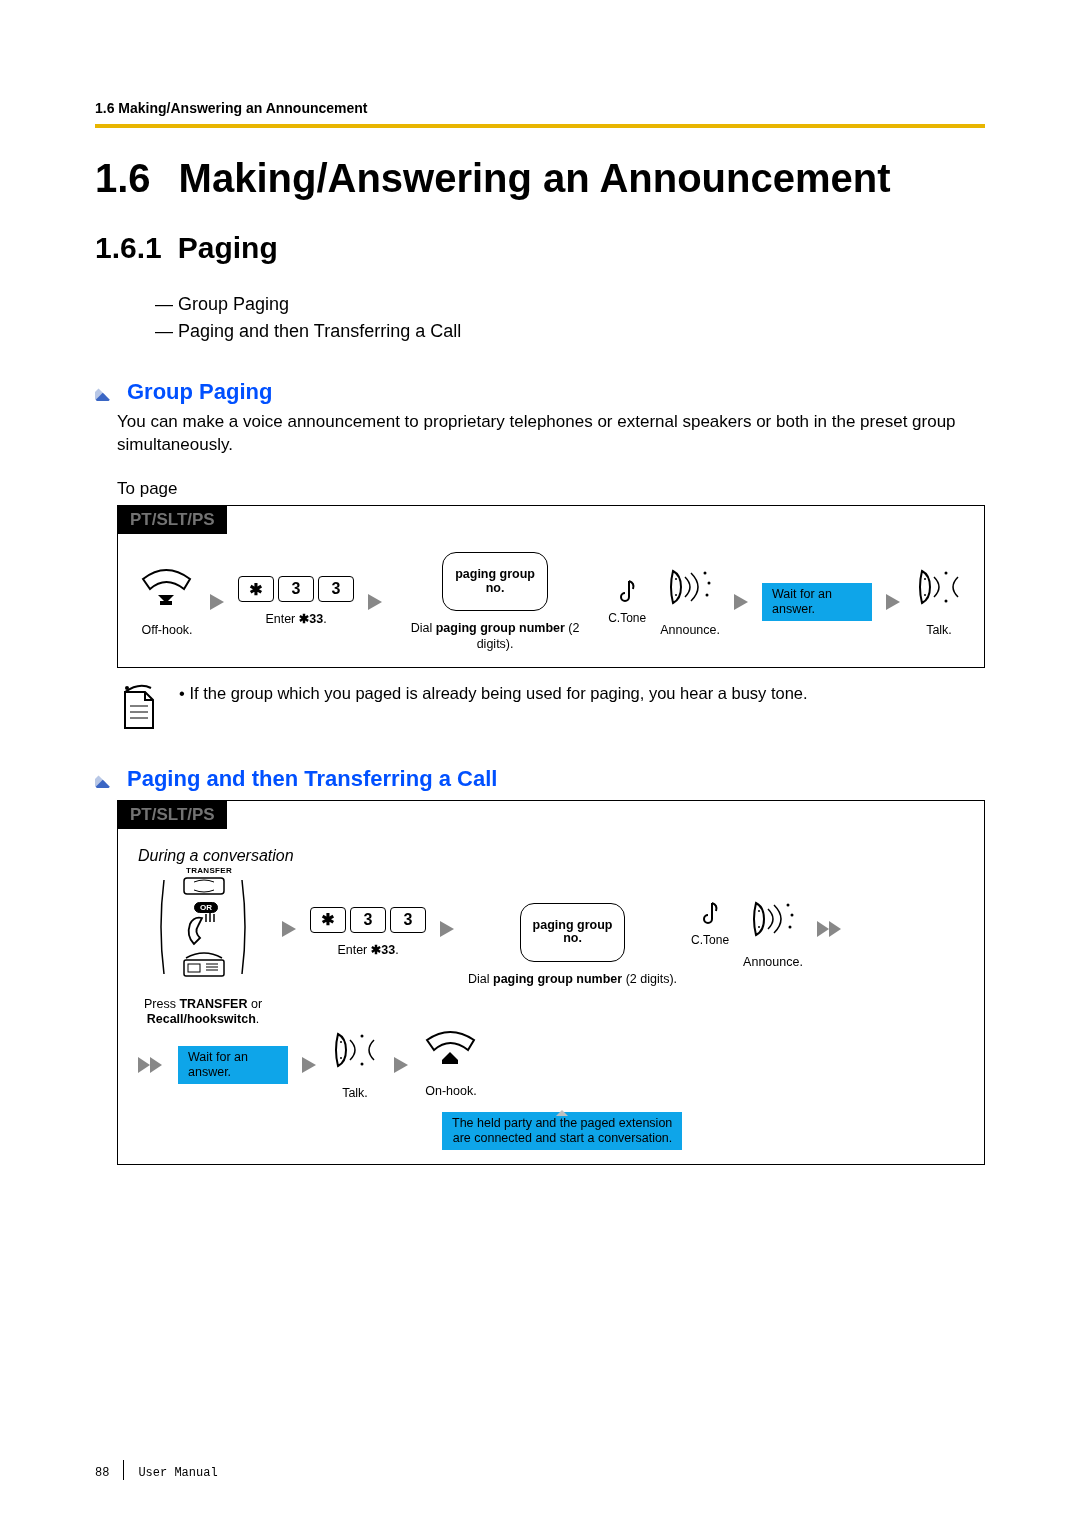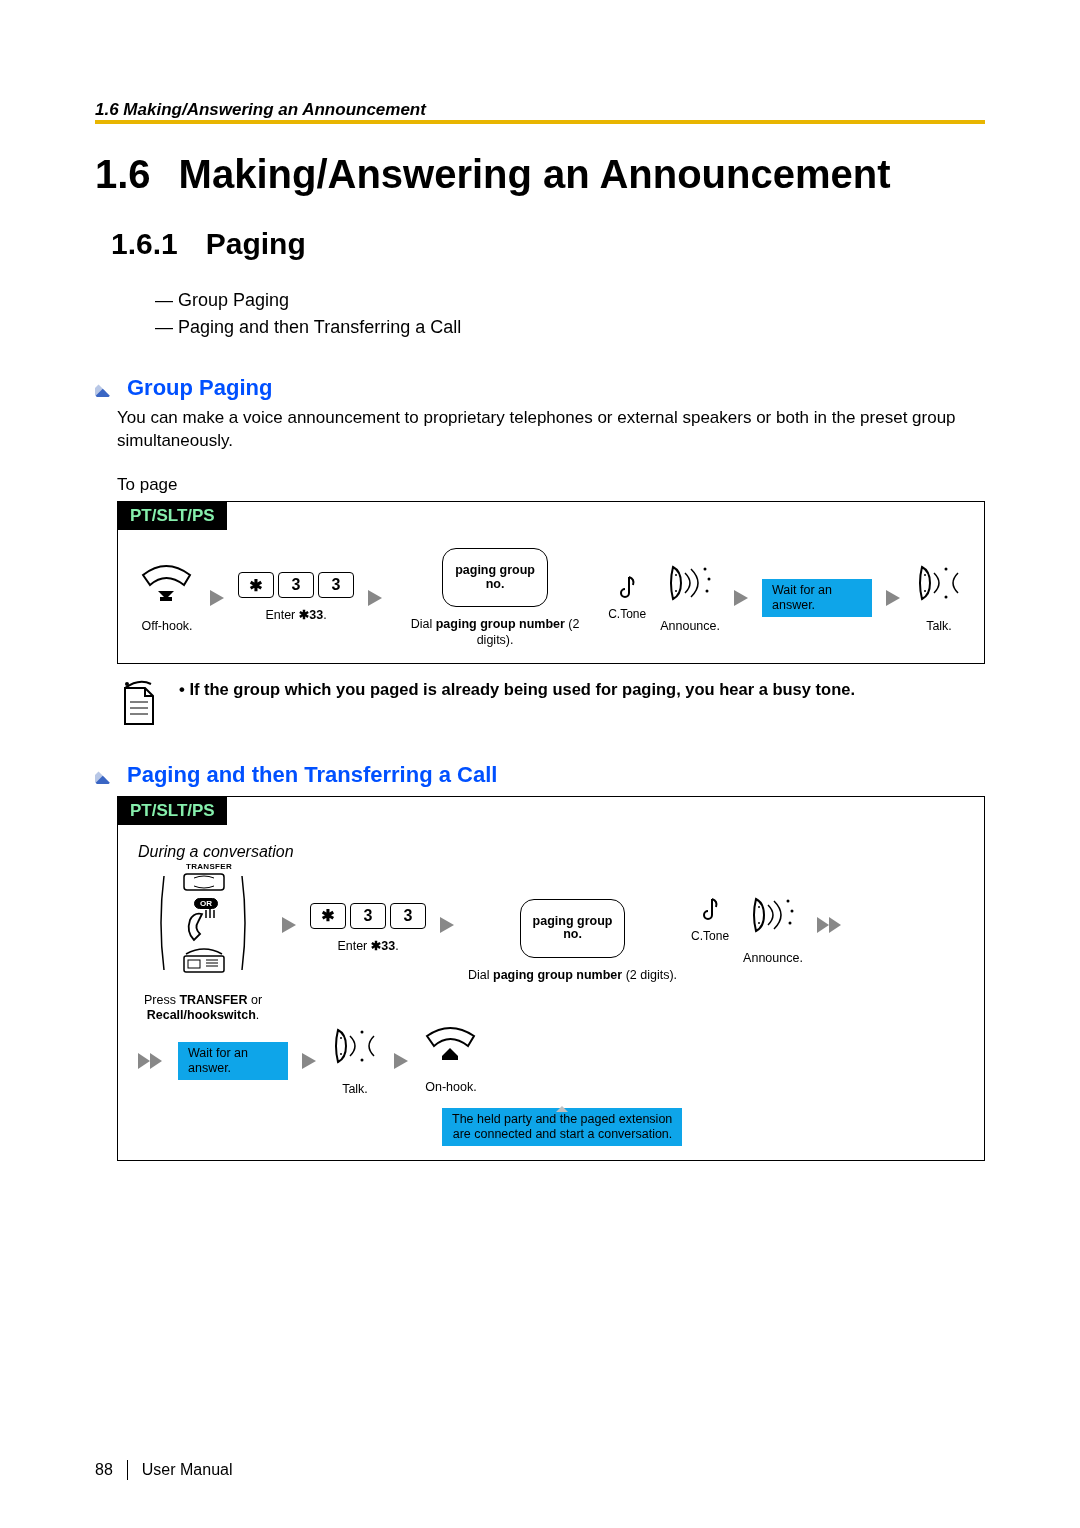--- a/index.html
+++ b/index.html
@@ -10,42 +10,42 @@
     color: #000;
   }
   .page {
     width: 1080px;
     height: 1528px;
     box-sizing: border-box;
     padding: 100px 95px 40px 95px;
     position: relative;
   }
   .running-head {
-    font-size: 17px;
-    font-weight: bold;
-    font-style: italic;
+    font-size: 14px;
+    font-weight: bold;
+    margin-bottom: 8px;
   }
   .gold-rule {
     height: 4px;
     background: #e8b500;
     margin-bottom: 28px;
   }
   .h1 {
     font-size: 40px;
     font-weight: bold;
     display: flex;
     gap: 28px;
     margin: 0 0 30px 0;
   }
   .h2 {
     font-size: 30px;
     font-weight: bold;
     display: flex;
-    gap: 28px;
-    margin: 0 0 26px 16px;
+    gap: 16px;
+    margin: 0 0 26px 0;
   }
   .dashlist {
     margin-left: 60px;
     font-size: 18px;
     line-height: 1.5;
     margin-bottom: 34px;
   }
   .dashlist div::before {
     content: "— ";
   }
@@ -73,21 +73,21 @@
     margin-left: 22px;
     margin-bottom: 6px;
   }
   .proc-box {
     border: 1.5px solid #000;
     margin-left: 22px;
     margin-bottom: 14px;
   }
   .tab {
     background: #000;
-    color: #86efac;
+    color: #737373;
     font-weight: bold;
     font-size: 17px;
     padding: 4px 12px;
     display: inline-block;
   }
   .flow {
     padding: 18px 20px 14px 20px;
   }
   .row {
     display: flex;
@@ -156,39 +156,39 @@
   .note-row {
     display: flex;
     align-items: flex-start;
     gap: 18px;
     margin-left: 22px;
     margin-bottom: 30px;
   }
   .note-text {
     font-size: 16.5px;
     line-height: 1.4;
-    font-weight: bold;
   }
   .note-text::before {
     content: "•   ";
   }
   .italic { font-style: italic; font-size: 16px; margin-bottom: 6px;}
   .small-label { font-size: 8px; font-weight: bold; letter-spacing: .3px;}
   .or-badge {
     border:1px solid #000; border-radius:8px; background:#000; color:#fff;
     font-size:8px; font-weight:bold; padding:0 5px; display:inline-block;
   }
   .footer {
     position: absolute;
     left: 95px;
     bottom: 48px;
-    font-size: 16px;
+    font-size: 12px;
     display:flex;
-    align-items:center;
+    align-items:flex-end;
     gap:14px;
+    font-family:Liberation Mono, monospace;
   }
   .footer .divider {
     width:1px; height:20px; background:#000;
   }
   .ctone-col { display:flex; flex-direction:column; align-items:center; }
   .ctone-label { font-size:12px; margin-top:2px;}
 </style>
 </head>
 <body>
 

